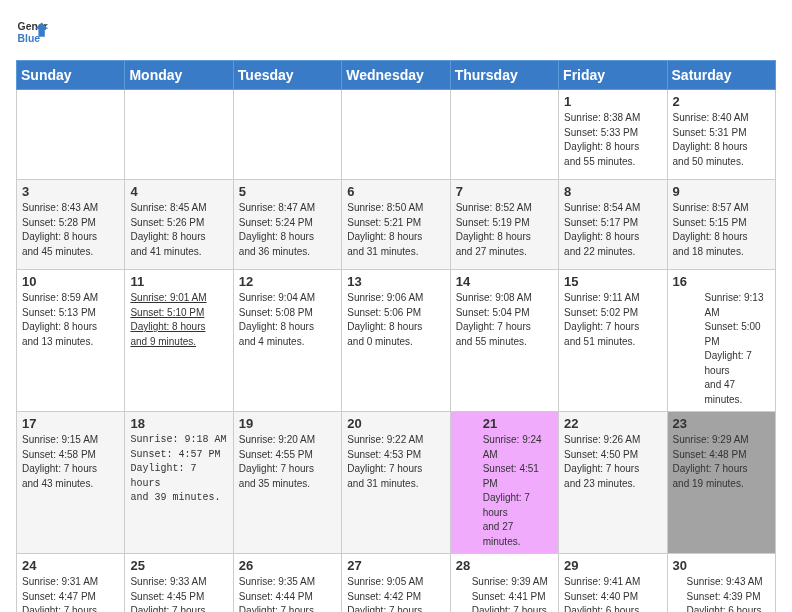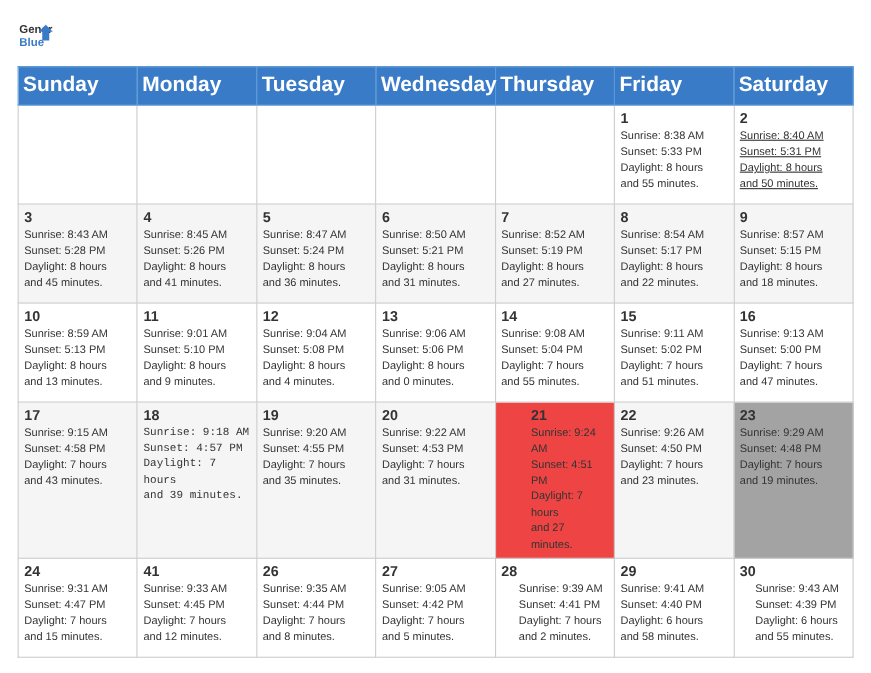--- a/index.html
+++ b/index.html
@@ -38,21 +38,21 @@
       color: #555;
     }
     .calendar {
       width: 100%;
       border-collapse: collapse;
       table-layout: fixed;
     }
     .calendar th {
       background-color: #3a7bc8;
       color: #fff;
-      font-size: 19px;
+      font-size: 14px;
       font-weight: bold;
       padding: 6px 4px;
       text-align: left;
       border: 1px solid #5a9ad8;
     }
     .calendar td {
       border: 1px solid #ccc;
       vertical-align: top;
       padding: 4px 5px;
       font-size: 10.5px;
@@ -116,21 +116,21 @@
         <td class="empty"></td>
         <td>
           <span class="day-number">1</span>
           <div class="day-info" style="white-space: pre-line;">Sunrise: 8:38 AM
 Sunset: 5:33 PM
 Daylight: 8 hours
 and 55 minutes.</div>
         </td>
         <td>
           <span class="day-number">2</span>
-          <div class="day-info" style="white-space: pre-line; text-decoration: underline;">Sunrise: 8:40 AM
+          <div class="day-info" style="white-space: pre-line;">Sunrise: 8:40 AM
 Sunset: 5:31 PM
 Daylight: 8 hours
 and 50 minutes.</div>
         </td>
       </tr>
       <tr>
         <td style="background: rgb(245, 245, 245);">
           <span class="day-number">3</span>
           <div class="day-info" style="white-space: pre-line;">Sunrise: 8:43 AM
 Sunset: 5:28 PM
@@ -183,21 +183,21 @@
       <tr>
         <td>
           <span class="day-number">10</span>
           <div class="day-info" style="white-space: pre-line;">Sunrise: 8:59 AM
 Sunset: 5:13 PM
 Daylight: 8 hours
 and 13 minutes.</div>
         </td>
         <td>
           <span class="day-number">11</span>
-          <div class="day-info" style="white-space: pre-line;">Sunrise: 9:01 AM
+          <div class="day-info" style="white-space: pre-line; text-decoration: underline;">Sunrise: 9:01 AM
 Sunset: 5:10 PM
 Daylight: 8 hours
 and 9 minutes.</div>
         </td>
         <td>
           <span class="day-number">12</span>
           <div class="day-info" style="white-space: pre-line;">Sunrise: 9:04 AM
 Sunset: 5:08 PM
 Daylight: 8 hours
 and 4 minutes.</div>
@@ -218,21 +218,21 @@
         </td>
         <td>
           <span class="day-number">15</span>
           <div class="day-info" style="white-space: pre-line;">Sunrise: 9:11 AM
 Sunset: 5:02 PM
 Daylight: 7 hours
 and 51 minutes.</div>
         </td>
         <td>
           <span class="day-number">16</span>
-          <div class="day-info" style="white-space: pre-line;">Sunrise: 9:13 AM
+          <div class="day-info" style="white-space: pre-line; margin-left: 32px;">Sunrise: 9:13 AM
 Sunset: 5:00 PM
 Daylight: 7 hours
 and 47 minutes.</div>
         </td>
       </tr>
       <tr>
         <td style="background: rgb(245, 245, 245);">
           <span class="day-number">17</span>
           <div class="day-info" style="white-space: pre-line;">Sunrise: 9:15 AM
 Sunset: 4:58 PM
@@ -253,21 +253,21 @@
 Daylight: 7 hours
 and 35 minutes.</div>
         </td>
         <td style="background: rgb(245, 245, 245); margin-top: 20px;">
           <span class="day-number">20</span>
           <div class="day-info" style="white-space: pre-line;">Sunrise: 9:22 AM
 Sunset: 4:53 PM
 Daylight: 7 hours
 and 31 minutes.</div>
         </td>
-        <td style="background: #ef4444; padding-left: 32px;">
+        <td style="background: #f0abfc; padding-left: 32px;">
           <span class="day-number">21</span>
           <div class="day-info" style="white-space: pre-line;">Sunrise: 9:24 AM
 Sunset: 4:51 PM
 Daylight: 7 hours
 and 27 minutes.</div>
         </td>
         <td style="background: rgb(245, 245, 245);">
           <span class="day-number">22</span>
           <div class="day-info" style="white-space: pre-line;">Sunrise: 9:26 AM
 Sunset: 4:50 PM
@@ -284,21 +284,21 @@
       </tr>
       <tr>
         <td>
           <span class="day-number">24</span>
           <div class="day-info" style="white-space: pre-line;">Sunrise: 9:31 AM
 Sunset: 4:47 PM
 Daylight: 7 hours
 and 15 minutes.</div>
         </td>
         <td>
-          <span class="day-number">41</span>
+          <span class="day-number">25</span>
           <div class="day-info" style="white-space: pre-line;">Sunrise: 9:33 AM
 Sunset: 4:45 PM
 Daylight: 7 hours
 and 12 minutes.</div>
         </td>
         <td>
           <span class="day-number">26</span>
           <div class="day-info" style="white-space: pre-line;">Sunrise: 9:35 AM
 Sunset: 4:44 PM
 Daylight: 7 hours

